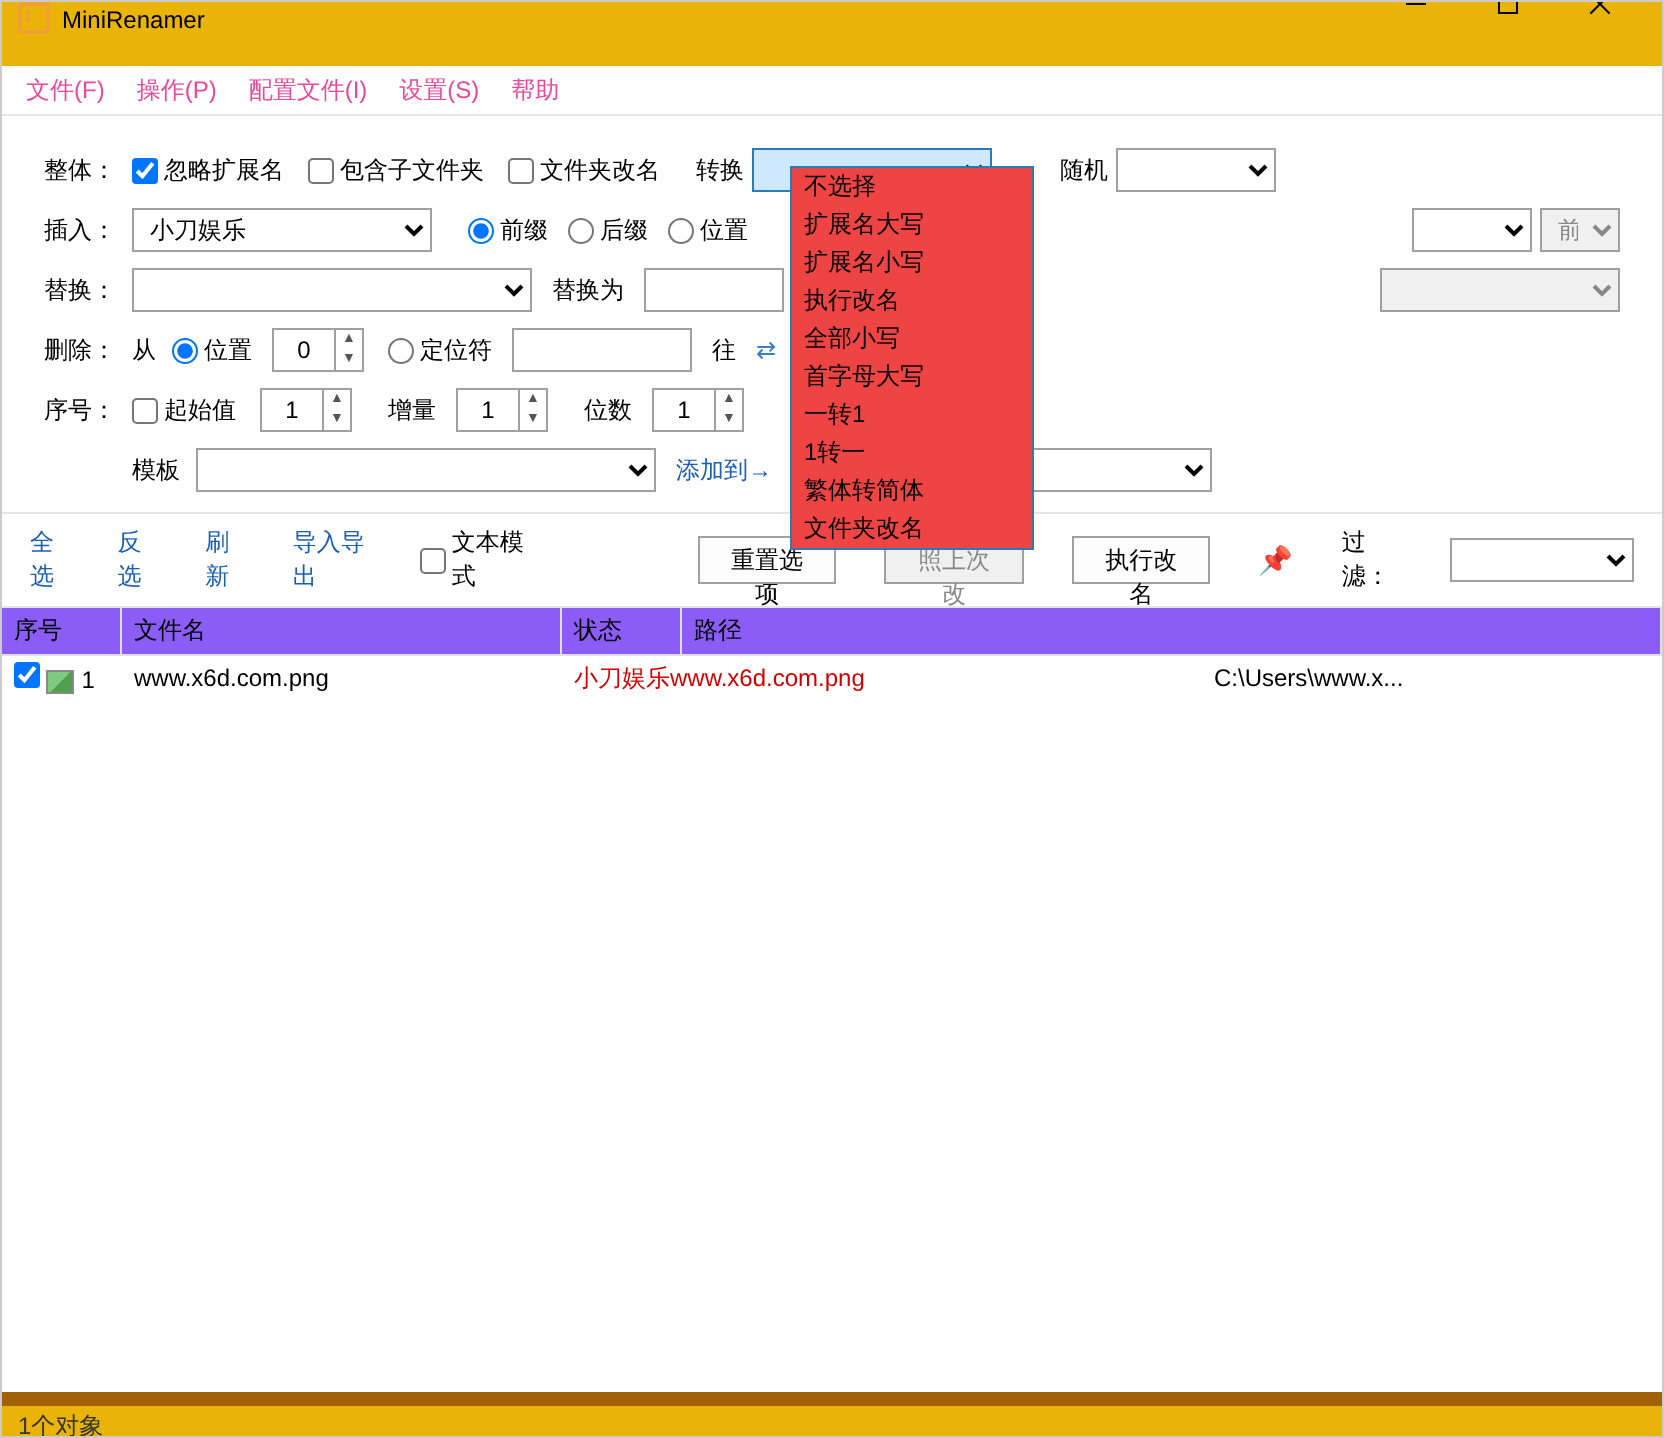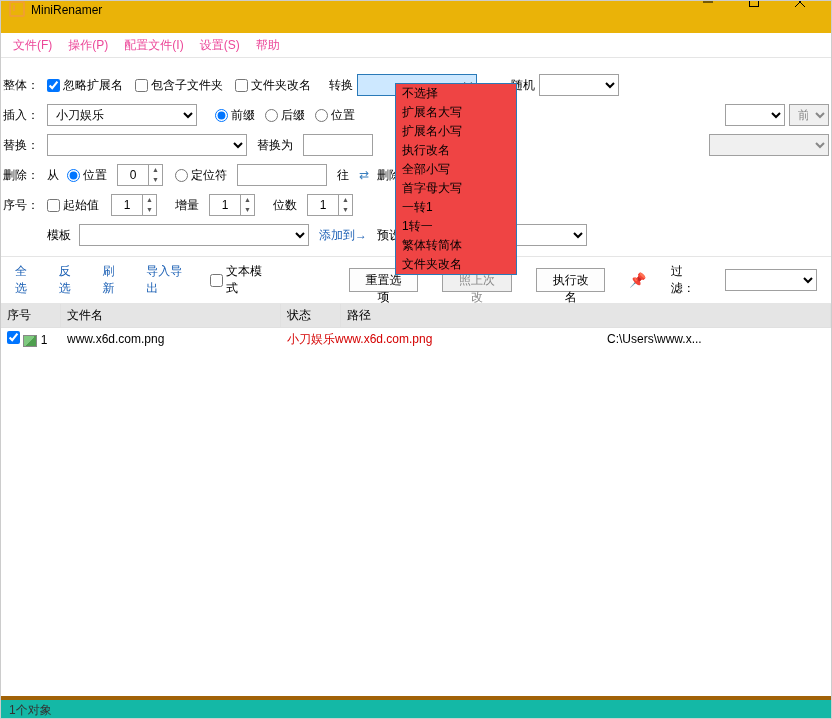--- a/index.html
+++ b/index.html
@@ -6,46 +6,46 @@
 body{background:#fff;width:832px;height:719px;overflow:hidden;border:1px solid #ccc;position:relative}
 .titlebar{height:30px;display:flex;align-items:flex-end;padding:16px 8px;background:#eab308}
 .titlebar .app-icon{width:16px;height:16px;border:2px solid #f0a030;border-radius:2px;position:relative;margin-right:6px}
 .titlebar .app-icon::after{content:"";position:absolute;top:2px;left:2px;right:2px;bottom:4px;border-left:2px solid #f0a030}
 .titlebar .title{flex:1;color:#000}
 .winbtn{width:46px;height:30px;display:flex;align-items:center;justify-content:center;color:#333}
 .winbtn svg{width:10px;height:10px}
 .menubar{height:24px;display:flex;align-items:center;padding:0 4px;gap:0}
 .menubar span{padding:2px 8px;color:#ec4899}
 .sep{height:1px;background:#e5e5e5;margin:0 0 6px 0}
-.panel{padding:6px 2px}
+.panel{padding:6px 21px}
 .row{display:flex;align-items:center;height:30px;gap:4px}
 .lbl{color:#000;min-width:40px}
 .chk{display:inline-flex;align-items:center;gap:3px;margin-right:8px}
 .chk input{width:13px;height:13px}
 .rad{display:inline-flex;align-items:center;gap:3px;margin-right:6px}
 .rad input{width:13px;height:13px}
 select,input[type=text]{border:1px solid #a0a0a0;background:#fff;height:22px;padding:0 4px}
 select.blue{background:#cde8ff;border:1px solid #2a7ab8}
 .numbox{display:inline-flex;align-items:center;border:1px solid #a0a0a0;height:22px}
 .numbox input{border:none;width:30px;text-align:center;height:20px}
 .numbox .spin{display:flex;flex-direction:column;width:14px}
 .numbox .spin span{height:10px;font-size:7px;text-align:center;line-height:10px;border-left:1px solid #a0a0a0;color:#555}
 .arrow{color:#3a7fbf}
 .link{color:#1a5fb4;text-decoration:none;cursor:pointer}
 .actionbar{display:flex;align-items:center;padding:6px 14px;gap:24px;border-top:1px solid #e5e5e5;border-bottom:1px solid #e5e5e5}
 .btn{border:1px solid #a0a0a0;background:#fdfdfd;padding:3px 14px;height:24px}
 .btn.dis{color:#888;background:#f0f0f0}
 .table{position:relative;height:390px;overflow:hidden}
-.thead{display:flex;background:#e5e5e5;border-bottom:1px solid #e0e0e0;height:24px;align-items:center}
+.thead{display:flex;background:#8b5cf6;border-bottom:1px solid #e0e0e0;height:24px;align-items:center}
 .thead .th{padding:0 6px;border-right:1px solid #e0e0e0;height:100%;display:flex;align-items:center;color:#000}
 .trow{display:flex;height:22px;align-items:center}
 .trow .td{padding:0 6px;overflow:hidden;white-space:nowrap;text-overflow:ellipsis}
 .dropdown{position:absolute;background:#ef4444;border:1px solid #2a7ab8;z-index:100;min-width:120px}
 .dropdown .opt{padding:1px 6px;color:#000;white-space:nowrap}
-.statusbar{position:absolute;bottom:0;left:0;right:0;height:22px;padding:2px 8px;background:#14b8a6;border-top:4px solid #a16207;color:#333}
+.statusbar{position:absolute;bottom:0;left:0;right:0;height:22px;padding:2px 8px;background:#eab308;border-top:7px solid #a16207;color:#333}
 .gray-select{background:#f0f0f0;color:#888}
 .pin-icon{color:#3a7fbf;font-size:14px}
 .img-ic{display:inline-block;width:14px;height:12px;background:linear-gradient(135deg,#7fc97f 50%,#4f9f4f 50%);border:1px solid #888;vertical-align:middle}
 </style>
 </head>
 <body>
 
 <div class="titlebar">
   <span class="app-icon"></span>
   <span class="title">MiniRenamer</span>

